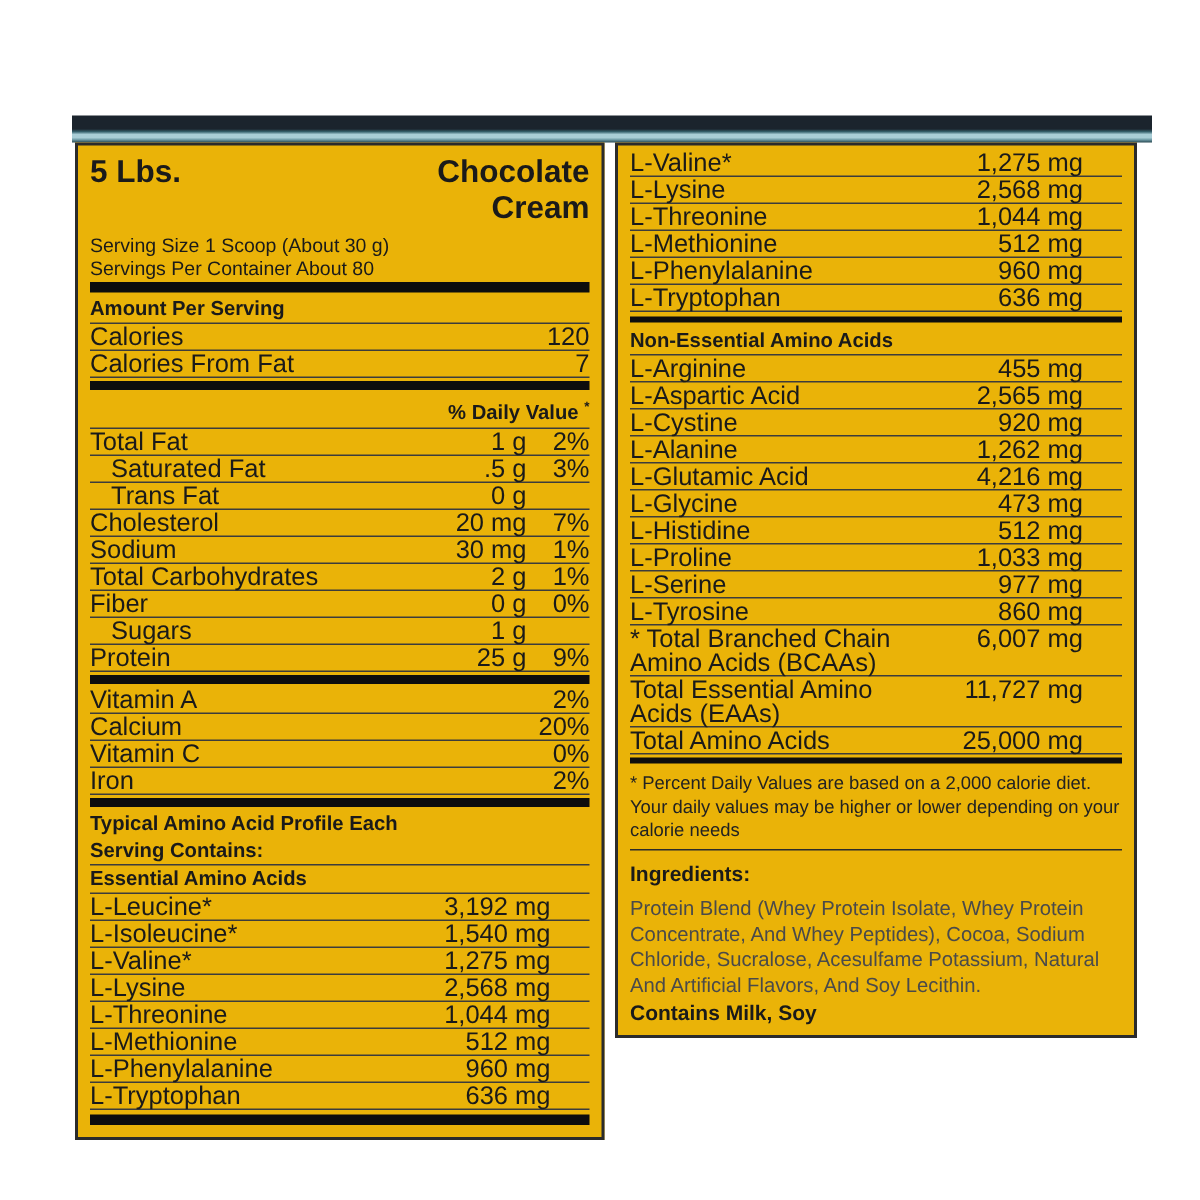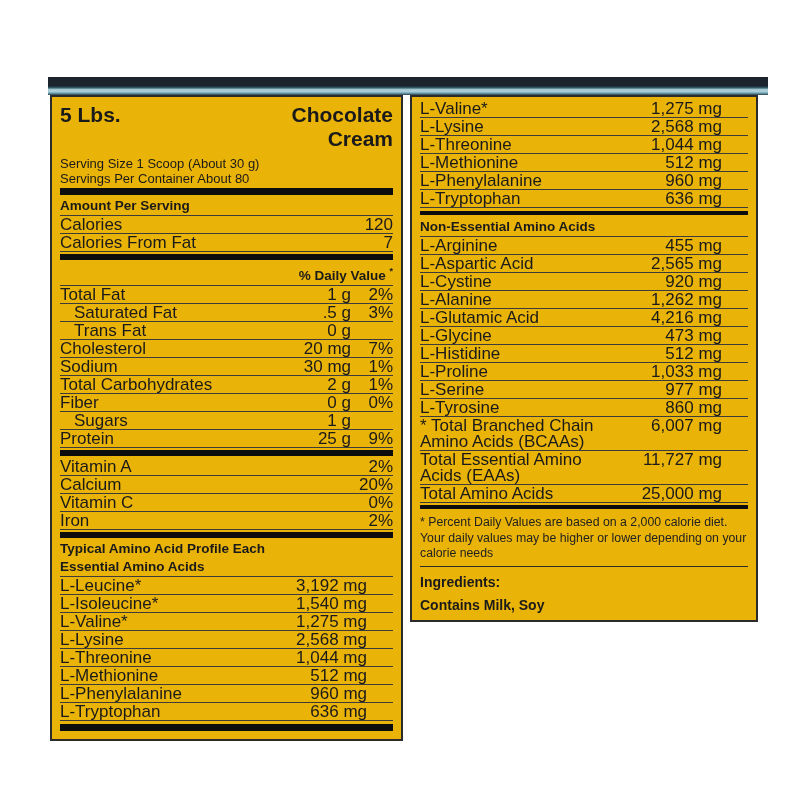--- a/index.html
+++ b/index.html
@@ -156,20 +156,21 @@
     <span class="pct">0%</span>
   </div>
   <div class="r">
     <span class="lbl">Iron</span>
     <span class="pct">2%</span>
   </div>
 
   <div class="bar mid"></div>
 
   <div class="sechead noline">Typical Amino Acid Profile Each</div>
+  <div class="sechead">Serving Contains:</div>
   <div class="sechead">Essential Amino Acids</div>
 
   <div class="r">
     <span class="lbl">L-Leucine*</span>
     <span class="val">3,192 mg</span>
   </div>
   <div class="r">
     <span class="lbl">L-Isoleucine*</span>
     <span class="val">1,540 mg</span>
   </div>
@@ -287,14 +288,15 @@
   </div>
 
   <div class="bar thin" style="margin:2px 0 3px 0;"></div>
 
   <div class="footnote">
     <span>* Percent Daily Values are based on a 2,000 calorie diet.</span><br>
     <span>Your daily values may be higher or lower depending on your calorie needs</span>
   </div>
 
   <div class="ing-title">Ingredients:</div>
+  <div class="ing-text">Protein Blend (Whey Protein Isolate, Whey Protein Concentrate, And Whey Peptides), Cocoa, Sodium Chloride, Sucralose, Acesulfame Potassium, Natural And Artificial Flavors, And Soy Lecithin.</div>
   <div class="allergen">Contains Milk, Soy</div>
 </div>
 
 </body></html>

